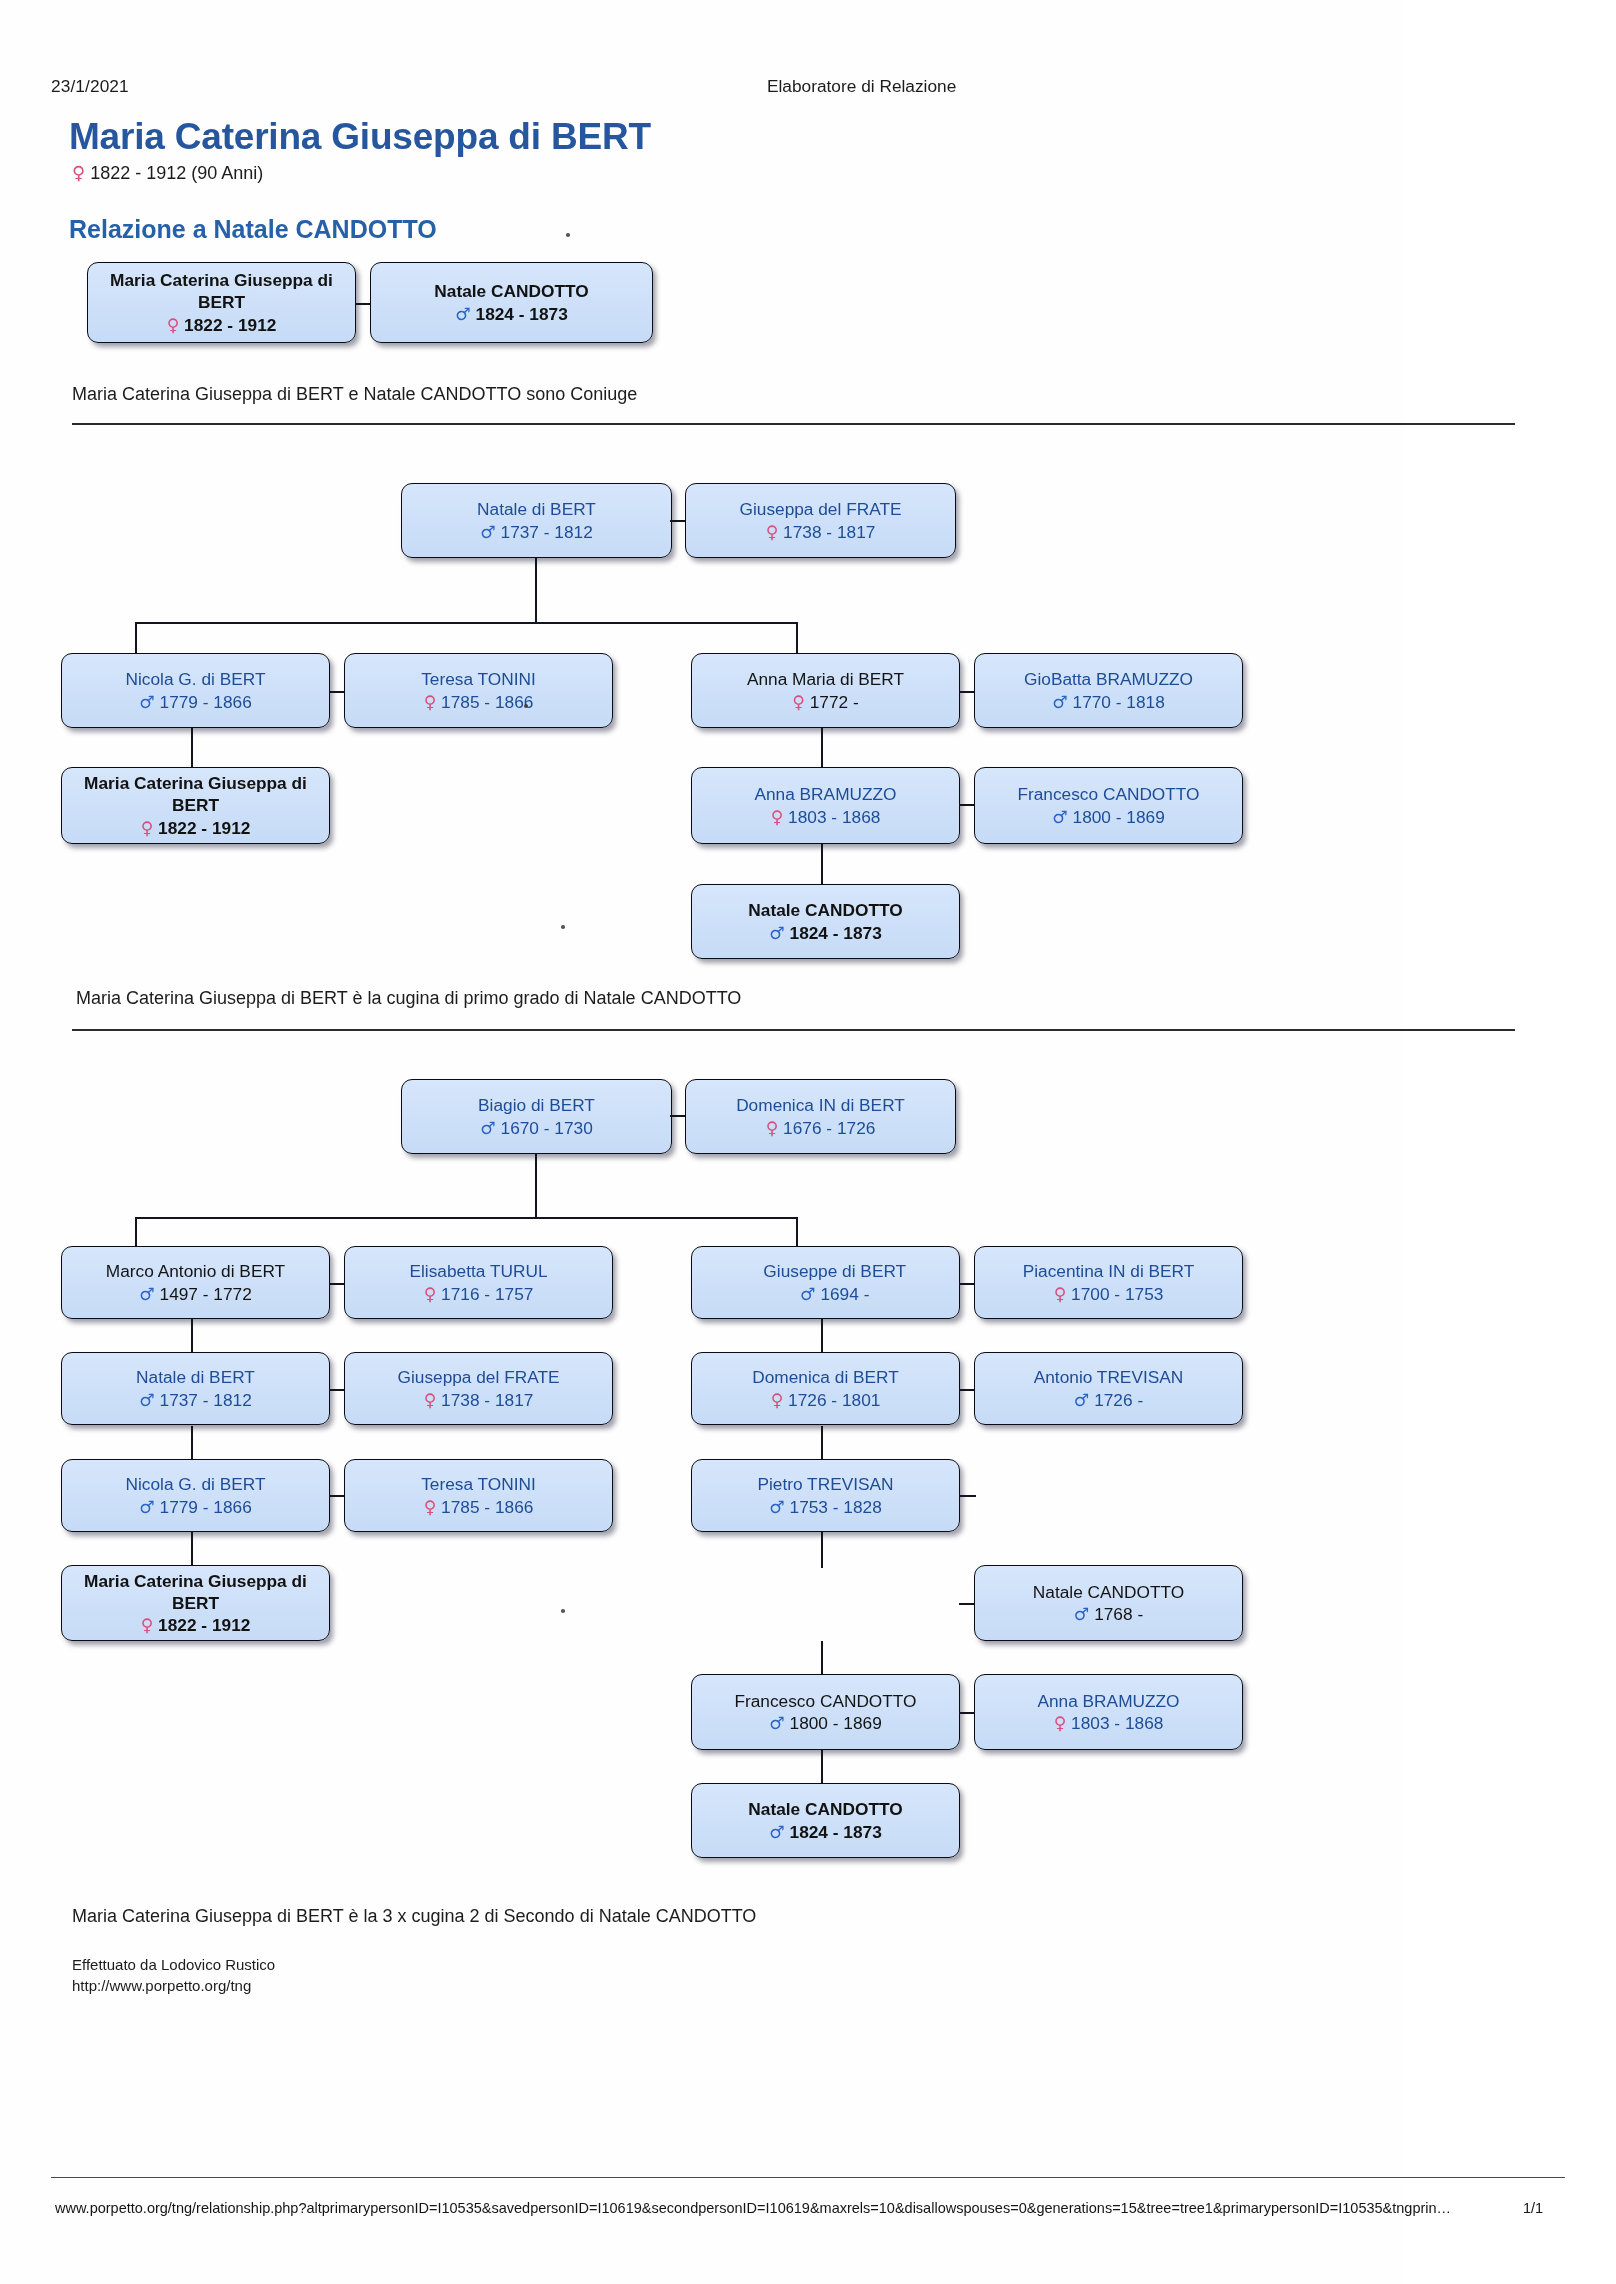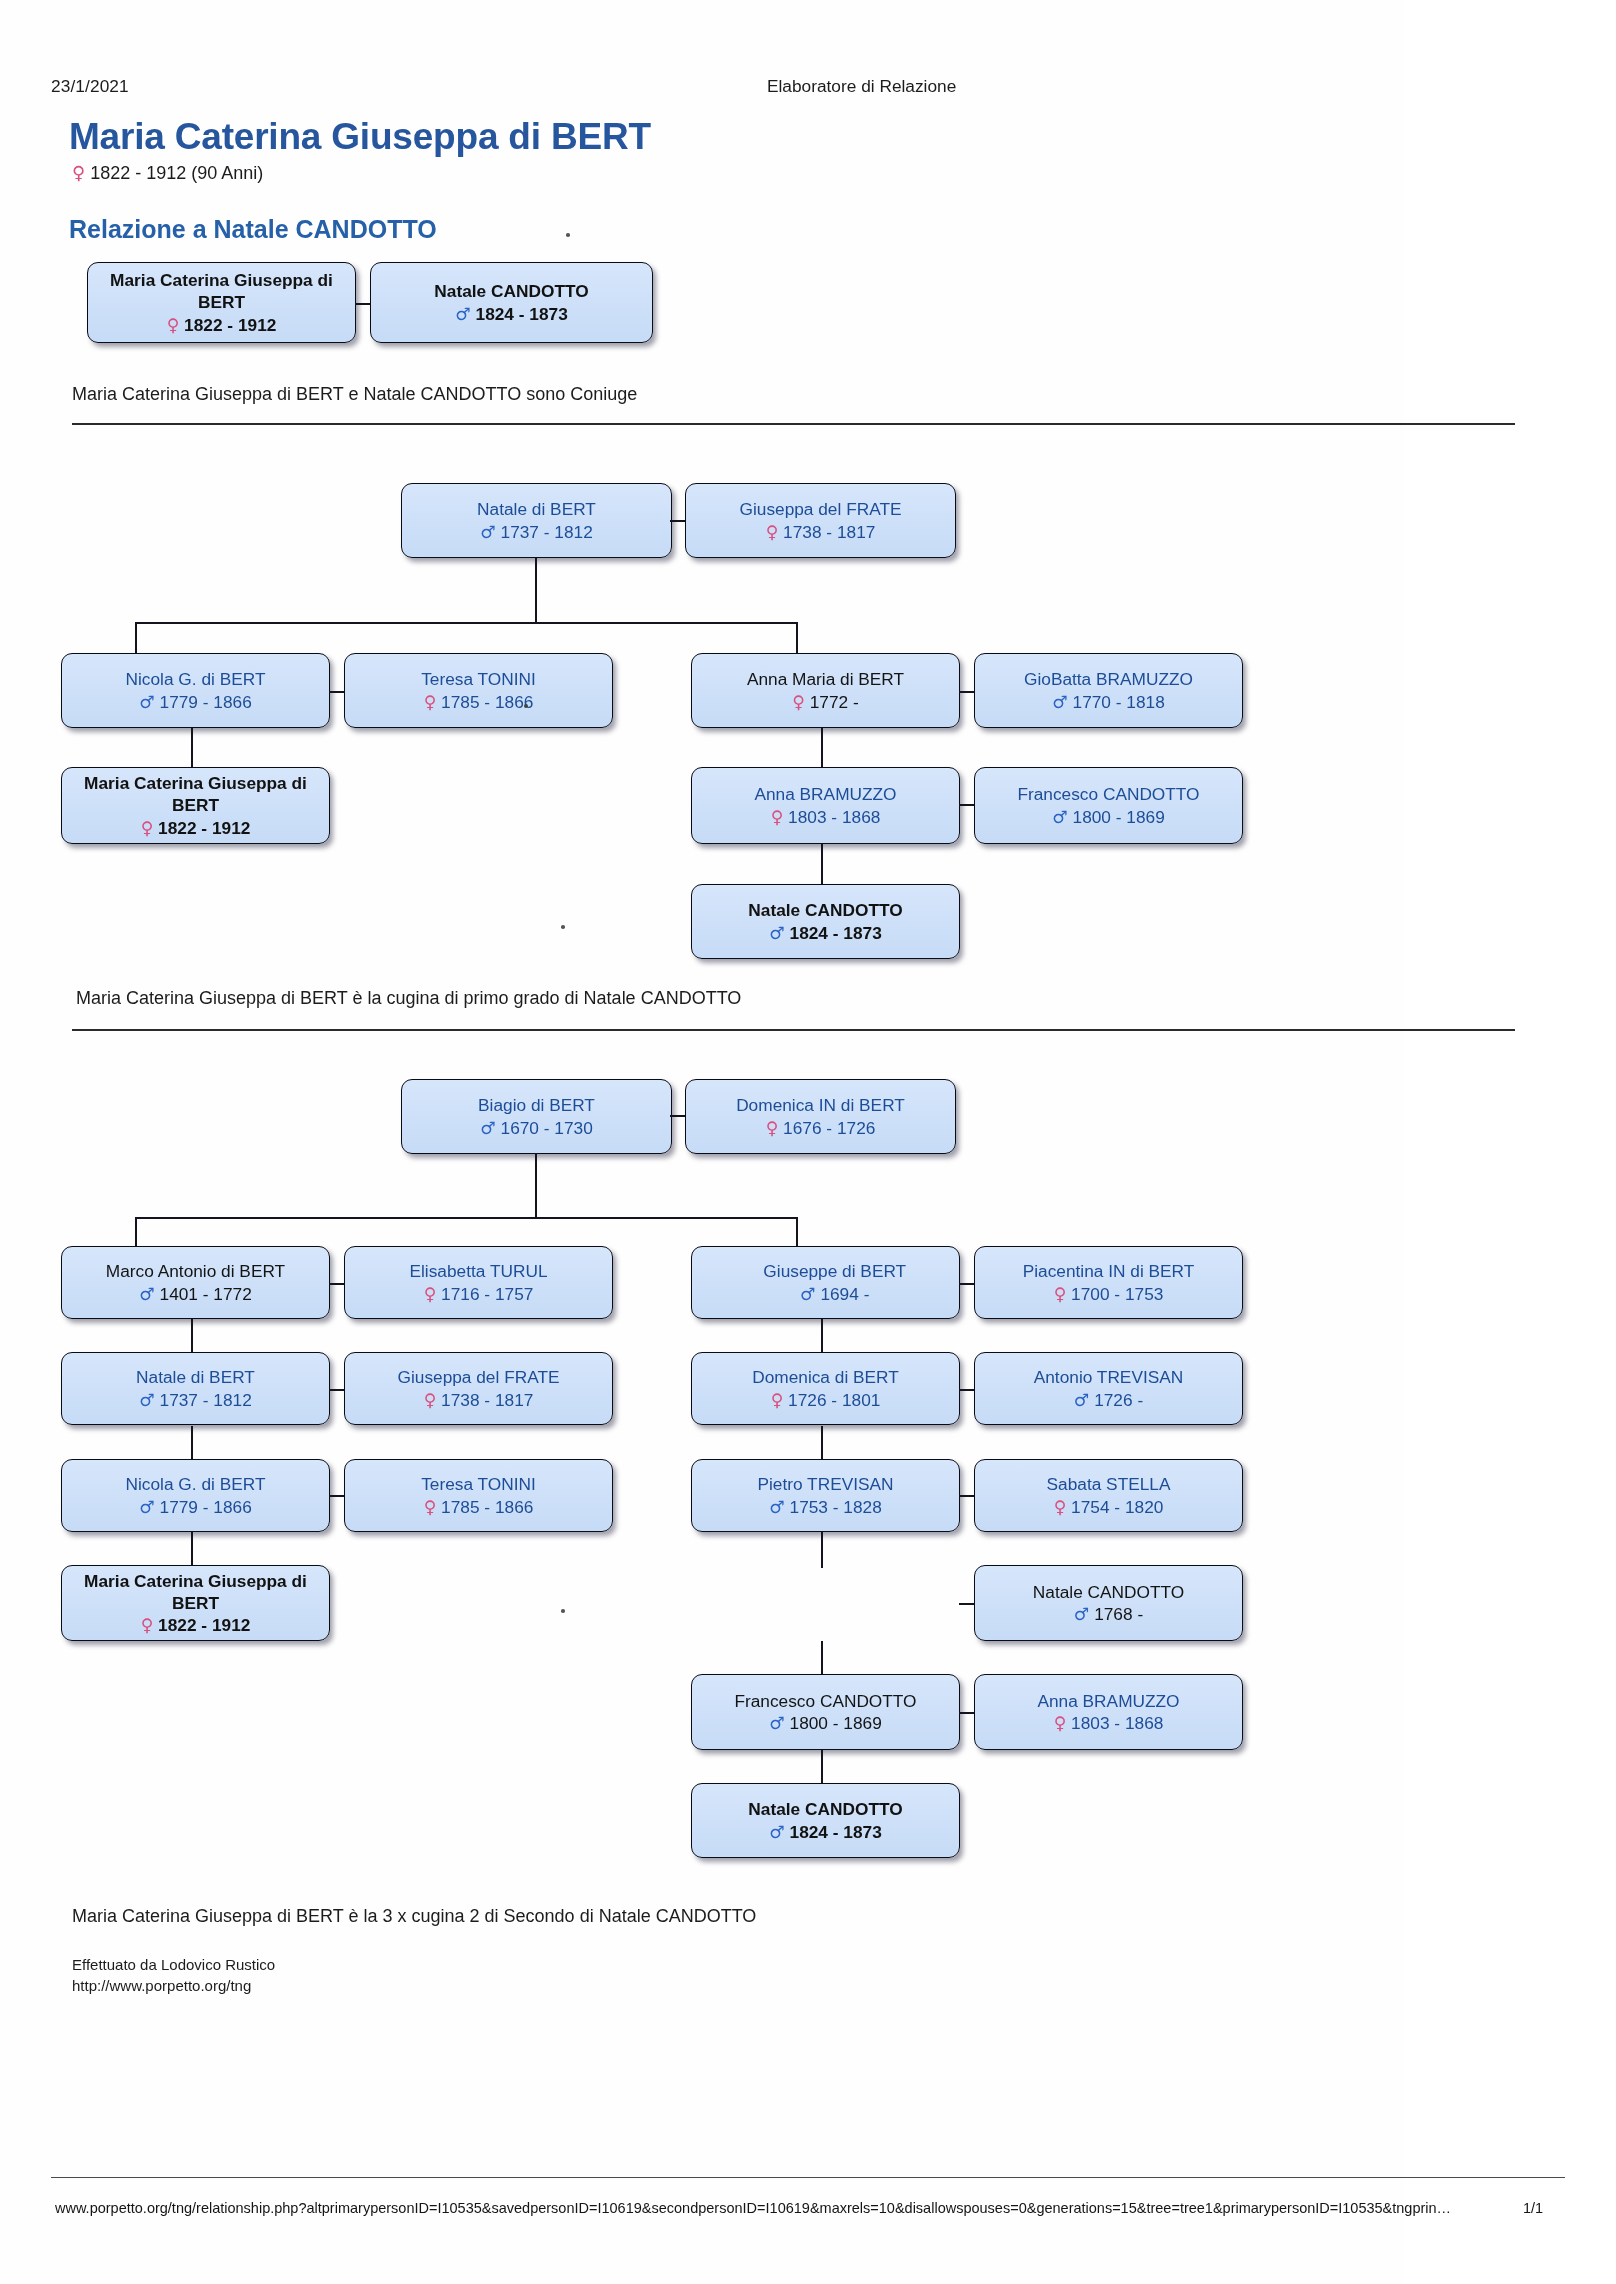--- a/index.html
+++ b/index.html
@@ -323,21 +323,21 @@
 
   <div class="ln v" style="left:535px; top:1153px; height:65px;"></div>
   <div class="ln h" style="left:135px; top:1217px; width:663px;"></div>
   <div class="ln v" style="left:135px; top:1217px; height:30px;"></div>
   <div class="ln v" style="left:796px; top:1217px; height:30px;"></div>
 
   <div class="pbox blk" style="left:61px; top:1246px; width:269px; height:73px;">
     <div class="nm">Marco Antonio di BERT</div>
     <div class="dt">
       <span class="sym m">♂</span>
-      <span>1401 - 1772</span>
+      <span>1497 - 1772</span>
     </div>
   </div>
   <div class="ln h" style="left:329px; top:1283px; width:16.6px;"></div>
   <div class="pbox" style="left:344px; top:1246px; width:269px; height:73px;">
     <div class="nm">Elisabetta TURUL</div>
     <div class="dt">
       <span class="sym f">♀</span>
       <span>1716 - 1757</span>
     </div>
   </div>
@@ -410,27 +410,20 @@
     </div>
   </div>
   <div class="pbox" style="left:691px; top:1459px; width:269px; height:73px;">
     <div class="nm">Pietro TREVISAN</div>
     <div class="dt">
       <span class="sym m">♂</span>
       <span>1753 - 1828</span>
     </div>
   </div>
   <div class="ln h" style="left:959px; top:1495px; width:16.6px;"></div>
-  <div class="pbox" style="left:974px; top:1459px; width:269px; height:73px;">
-    <div class="nm">Sabata STELLA</div>
-    <div class="dt">
-      <span class="sym f">♀</span>
-      <span>1754 - 1820</span>
-    </div>
-  </div>
 
   <div class="ln v" style="left:191px; top:1532px; height:36px;"></div>
   <div class="ln v" style="left:821px; top:1532px; height:36px;"></div>
 
   <div class="pbox hl" style="left:61px; top:1565px; width:269px; height:76px;">
     <div class="nm wrap">Maria Caterina Giuseppa di BERT</div>
     <div class="dt">
       <span class="sym f">♀</span>
       <span>1822 - 1912</span>
     </div>

